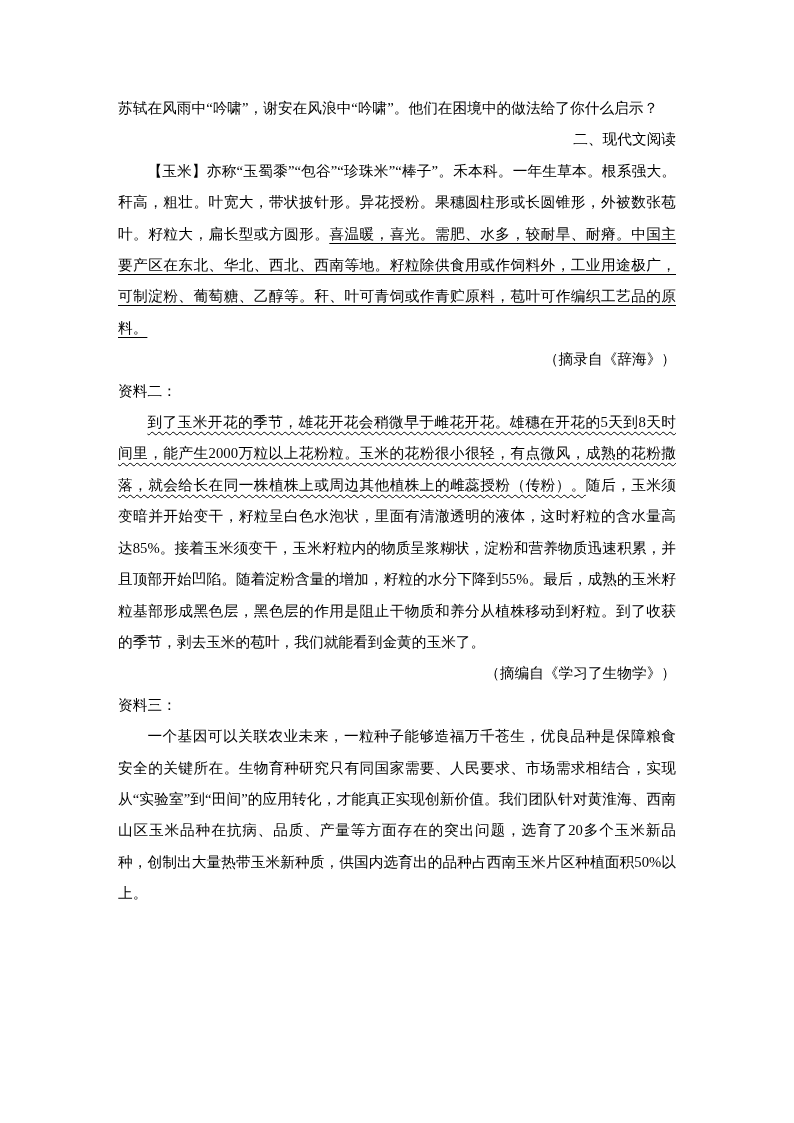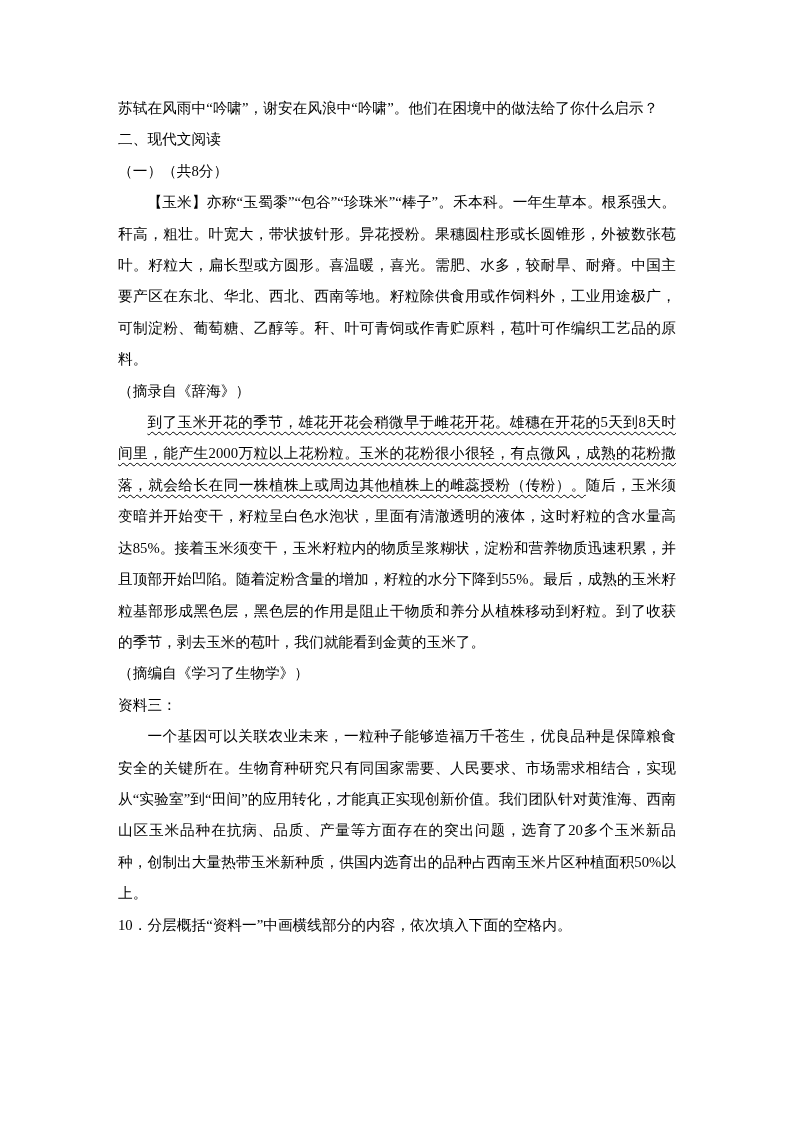--- a/index.html
+++ b/index.html
@@ -16,62 +16,62 @@
     font-size: 14.7px;
     line-height: 31.4px;
     overflow: hidden;
   }
   .page p, .page h2, .page h3 {
     margin: 0;
     font-size: inherit;
     line-height: inherit;
     font-weight: normal;
   }
-  .bold { font-weight: bold; }
+  .bold { font-weight: bold; text-align: right; }
   .justify {
     text-align: justify;
     text-justify: inter-ideograph;
     word-break: break-all;
   }
   .indent { text-indent: 2em; }
-  .source { }
+  .source { text-align: right; }
   .u-solid {
+    text-decoration: underline;
     text-decoration-thickness: 1px;
     text-underline-offset: 4px;
   }
   .u-wavy {
     text-decoration: underline;
     text-decoration-style: wavy;
     text-decoration-thickness: 1px;
     text-underline-offset: 4px;
   }
 </style>
 </head>
 <body>
 
 <div class="page">
 
   <p class="justify">苏轼在风雨中“吟啸”，谢安在风浪中“吟啸”。他们在困境中的做法给了你什么启示？</p>
 
   <h2 class="bold">二、现代文阅读</h2>
 
-  <h3 class="bold">（一）（共8分）</h3>
 
 
 
 
   <p class="justify indent"><span>【玉米】亦称“玉蜀黍”“包谷”“珍珠米”“棒子”。禾本科。一年生草本。根系强大。秆高，粗壮。叶宽大，带状披针形。异花授粉。果穗圆柱形或长圆锥形，外被数张苞叶。籽粒大，扁长型或方圆形。</span><span class="u-solid">喜温暖，喜光。需肥、水多，较耐旱、耐瘠。中国主要产区在东北、华北、西北、西南等地。籽粒除供食用或作饲料外，工业用途极广，可制淀粉、葡萄糖、乙醇等。秆、叶可青饲或作青贮原料，苞叶可作编织工艺品的原料。</span></p>
 
   <p class="source">（摘录自《辞海》）</p>
 
+  <p>资料二：</p>
 
   <p class="justify indent"><span class="u-wavy">到了玉米开花的季节，雄花开花会稍微早于雌花开花。雄穗在开花的5天到8天时间里，能产生2000万粒以上花粉粒。玉米的花粉很小很轻，有点微风，成熟的花粉撒落，就会给长在同一株植株上或周边其他植株上的雌蕊授粉（传粉）。</span><span>随后，玉米须变暗并开始变干，籽粒呈白色水泡状，里面有清澈透明的液体，这时籽粒的含水量高达85%。接着玉米须变干，玉米籽粒内的物质呈浆糊状，淀粉和营养物质迅速积累，并且顶部开始凹陷。随着淀粉含量的增加，籽粒的水分下降到55%。最后，成熟的玉米籽粒基部形成黑色层，黑色层的作用是阻止干物质和养分从植株移动到籽粒。到了收获的季节，剥去玉米的苞叶，我们就能看到金黄的玉米了。</span></p>
 
   <p class="source">（摘编自《学习了生物学》）</p>
 
   <p>资料三：</p>
 
   <p class="justify indent">一个基因可以关联农业未来，一粒种子能够造福万千苍生，优良品种是保障粮食安全的关键所在。生物育种研究只有同国家需要、人民要求、市场需求相结合，实现从“实验室”到“田间”的应用转化，才能真正实现创新价值。我们团队针对黄淮海、西南山区玉米品种在抗病、品质、产量等方面存在的突出问题，选育了20多个玉米新品种，创制出大量热带玉米新种质，供国内选育出的品种占西南玉米片区种植面积50%以上。</p>
 
 
-  <p class="justify">10．分层概括“资料一”中画横线部分的内容，依次填入下面的空格内。</p>
 
 </div>
 
 </body></html>

